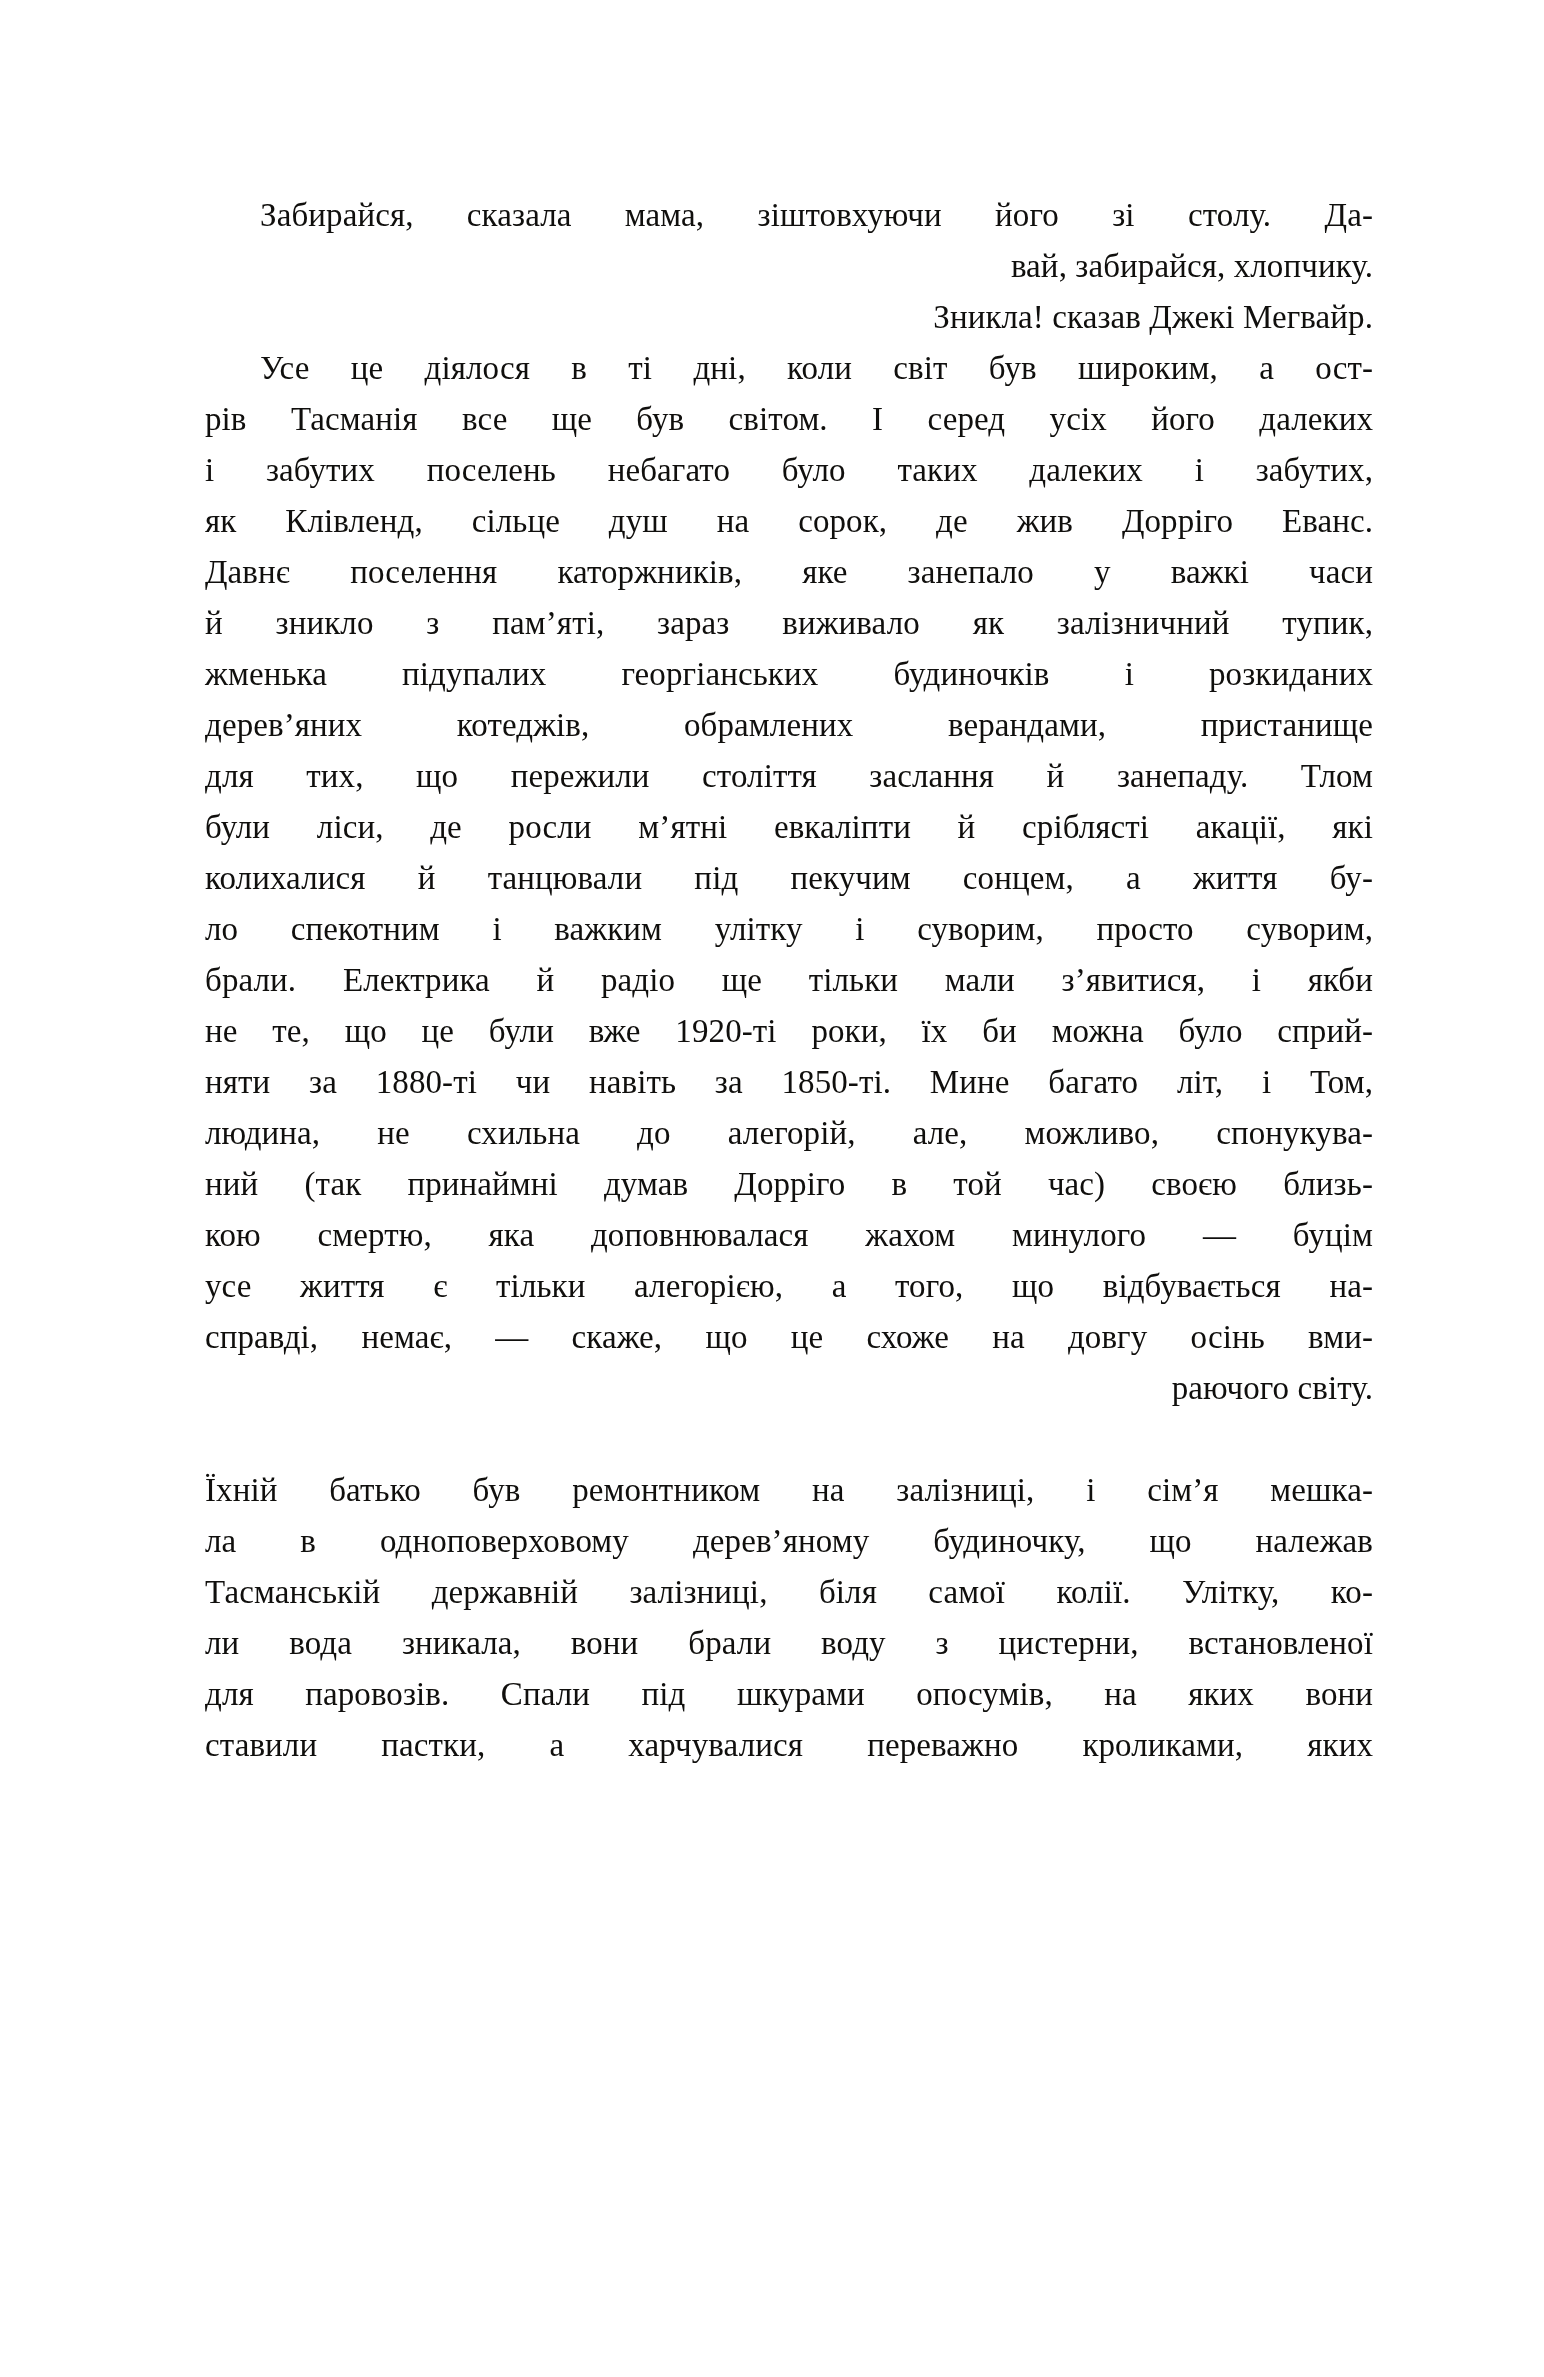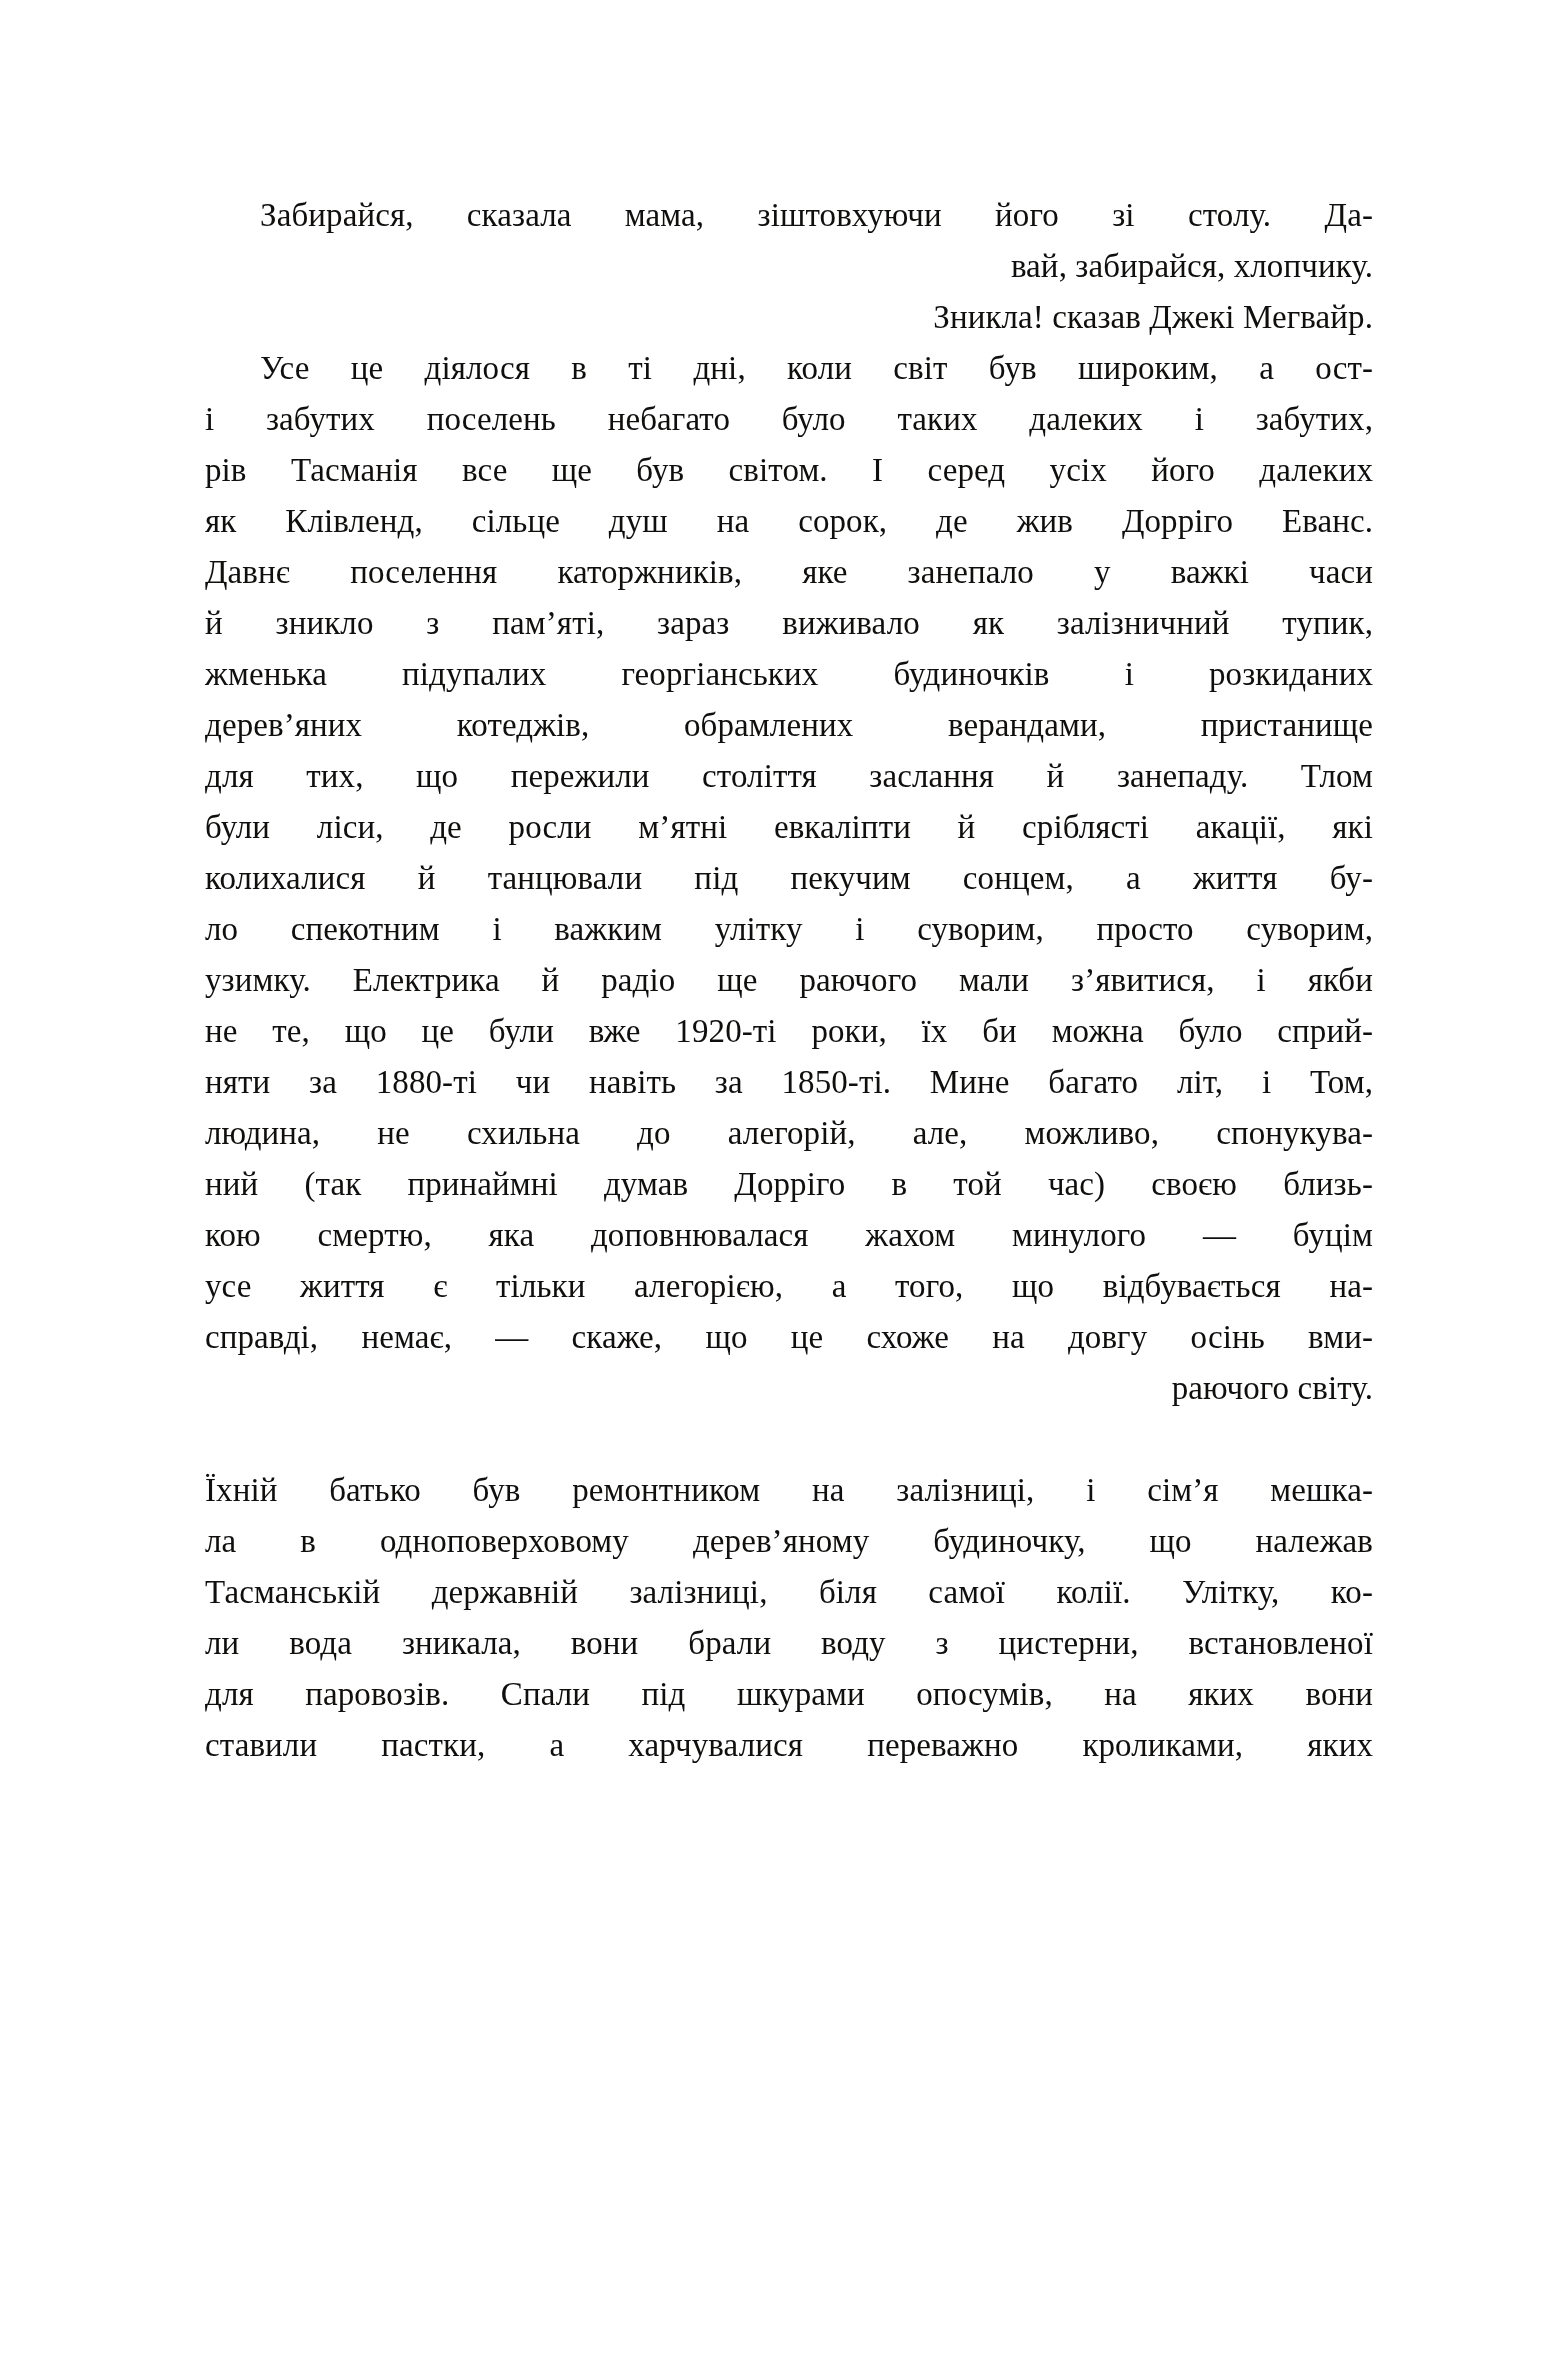--- a/index.html
+++ b/index.html
@@ -78,32 +78,32 @@
       <span class="line j indent">Забирайся, сказала мама, зіштовхуючи його зі столу. Да-</span>
       <span class="line">вай, забирайся, хлопчику.</span>
     </div>
 
     <div class="para">
       <span class="line indent">Зникла! сказав Джекі Мегвайр.</span>
     </div>
 
     <div class="para">
       <span class="line j indent">Усе це діялося в ті дні, коли світ був широким, а ост-</span>
+      <span class="line j">рів Тасманія все ще був світом. І серед усіх його далеких</span>
       <span class="line j">і забутих поселень небагато було таких далеких і забутих,</span>
-      <span class="line j">рів Тасманія все ще був світом. І серед усіх його далеких</span>
       <span class="line j">як Клівленд, сільце душ на сорок, де жив Дорріго Еванс.</span>
       <span class="line j">Давнє поселення каторжників, яке занепало у важкі часи</span>
       <span class="line j">й зникло з пам’яті, зараз виживало як залізничний тупик,</span>
       <span class="line j">жменька підупалих георгіанських будиночків і розкиданих</span>
       <span class="line j">дерев’яних котеджів, обрамлених верандами, пристанище</span>
       <span class="line j">для тих, що пережили століття заслання й занепаду. Тлом</span>
       <span class="line j">були ліси, де росли м’ятні евкаліпти й сріблясті акації, які</span>
       <span class="line j">колихалися й танцювали під пекучим сонцем, а життя бу-</span>
       <span class="line j">ло спекотним і важким улітку і суворим, просто суворим,</span>
-      <span class="line j">узимку. Електрика й радіо ще раючого мали з’явитися, і якби</span>
+      <span class="line j">брали. Електрика й радіо ще тільки мали з’явитися, і якби</span>
       <span class="line j">не те, що це були вже 1920-ті роки, їх би можна було сприй-</span>
       <span class="line j">няти за 1880-ті чи навіть за 1850-ті. Мине багато літ, і Том,</span>
       <span class="line j">людина, не схильна до алегорій, але, можливо, спонукува-</span>
       <span class="line j">ний (так принаймні думав Дорріго в той час) своєю близь-</span>
       <span class="line j">кою смертю, яка доповнювалася жахом минулого — буцім</span>
       <span class="line j">усе життя є тільки алегорією, а того, що відбувається на-</span>
       <span class="line j">справді, немає, — скаже, що це схоже на довгу осінь вми-</span>
       <span class="line">раючого світу.</span>
     </div>
 

